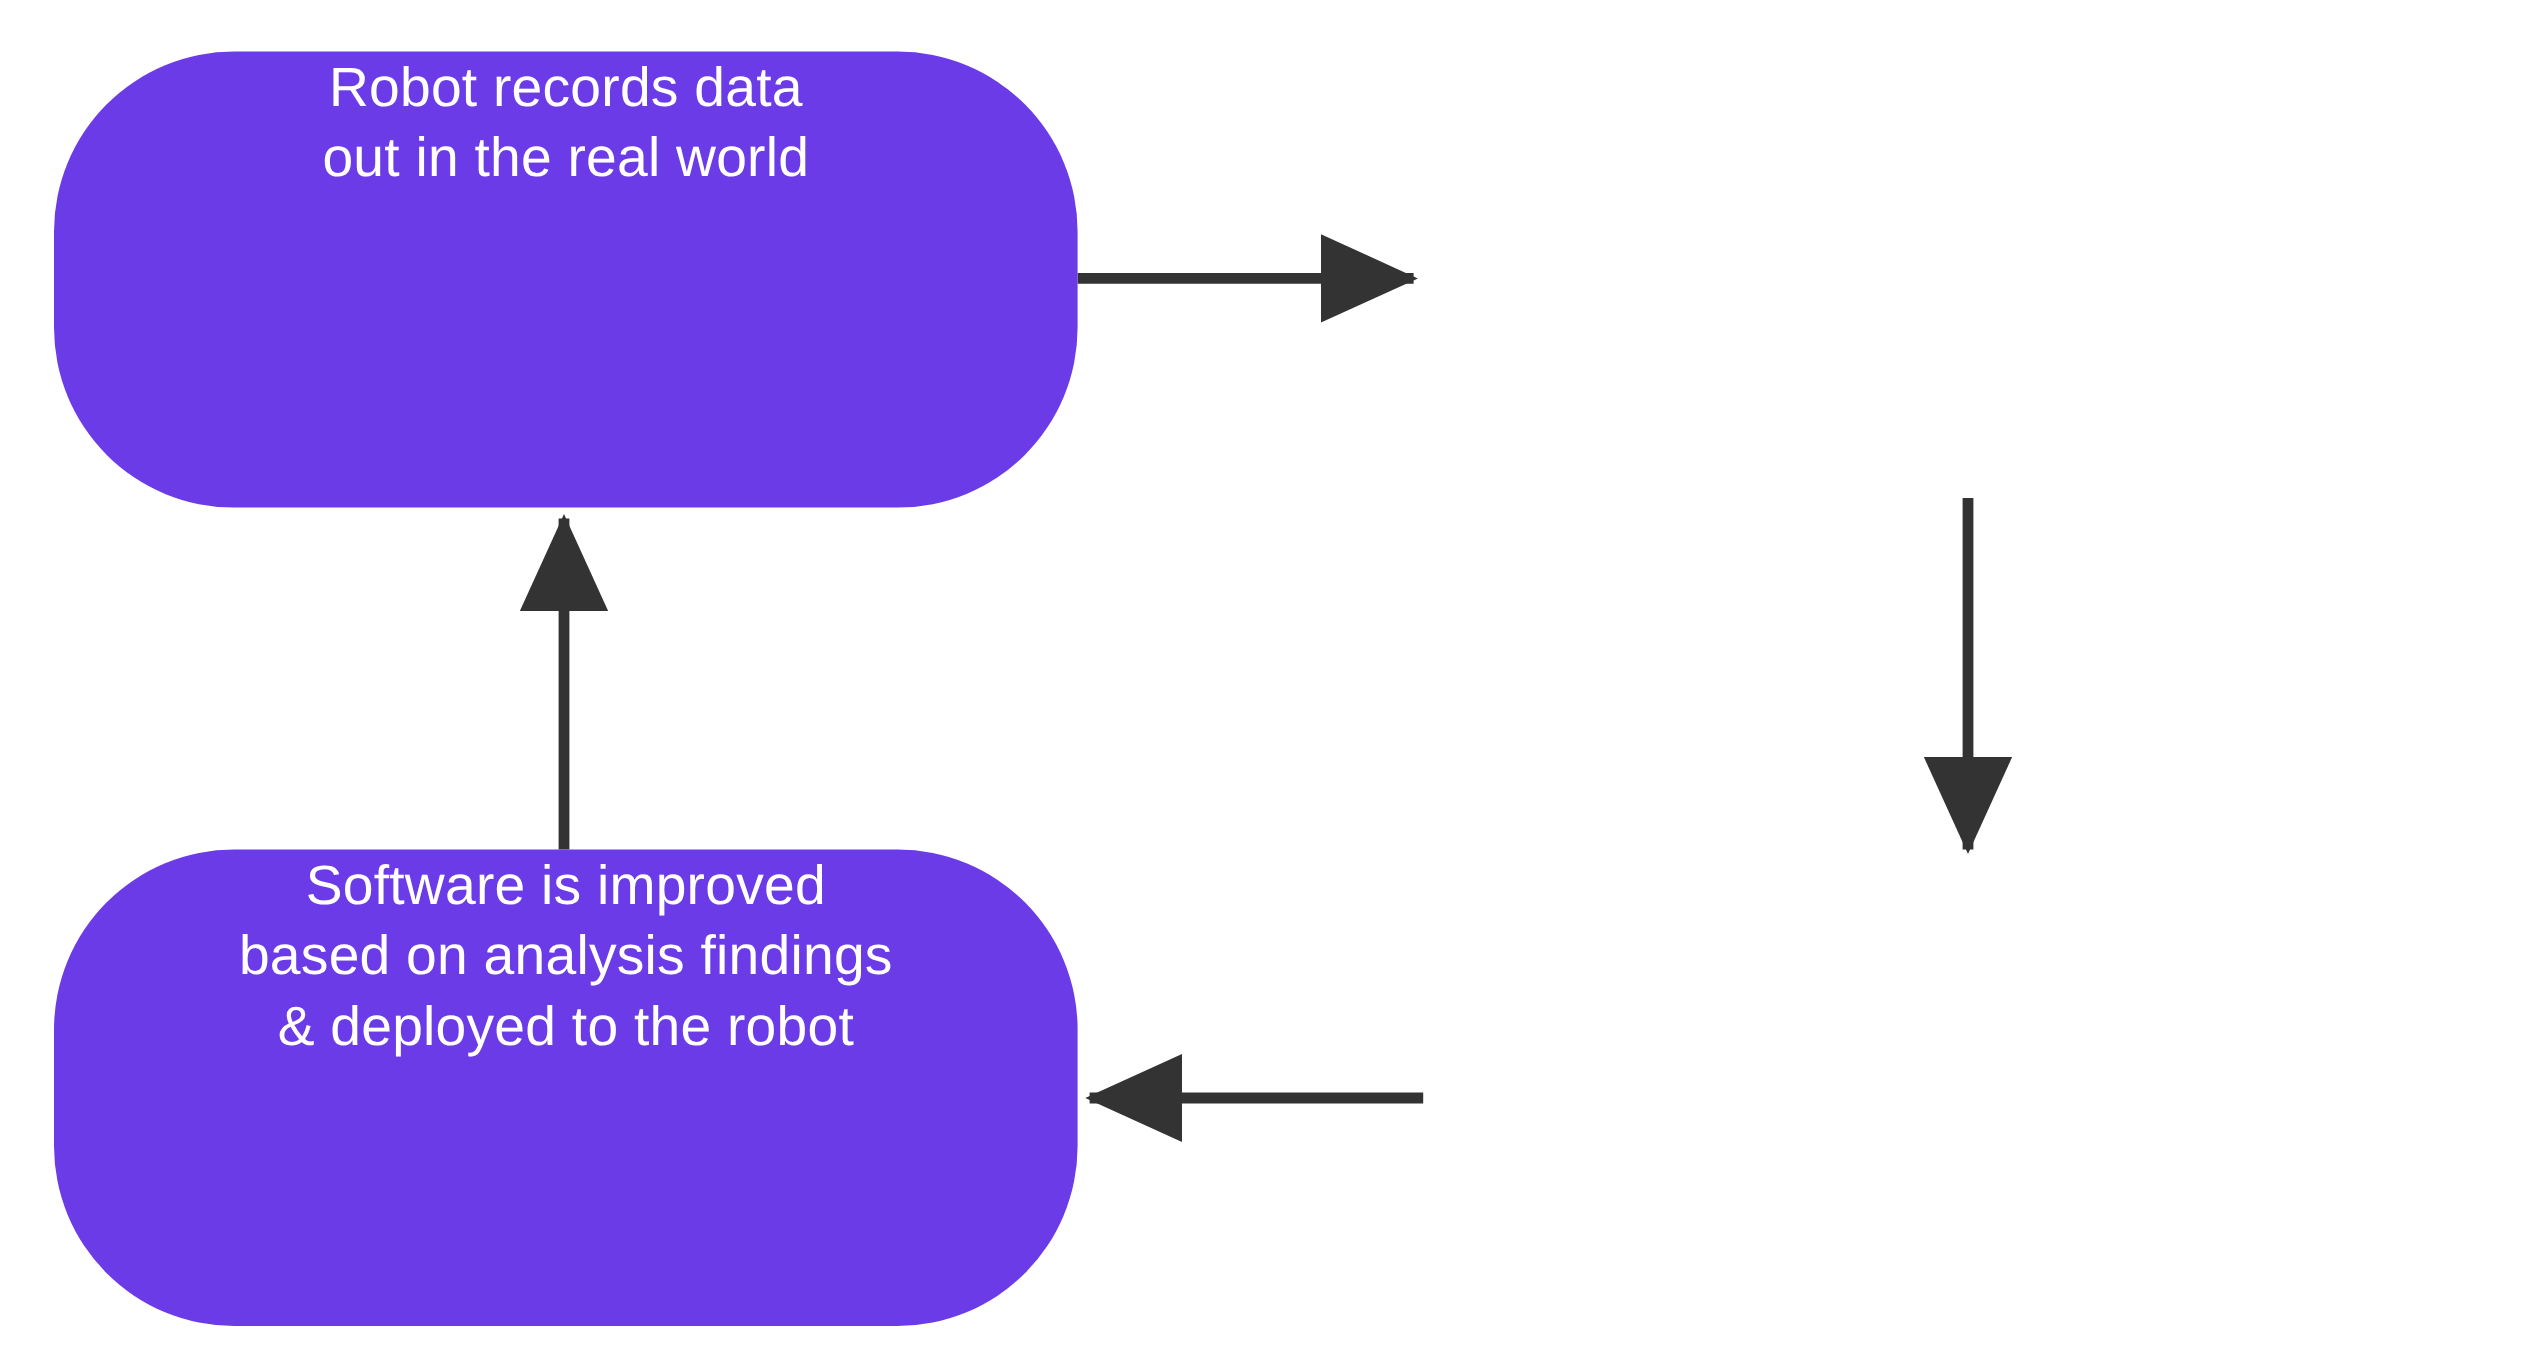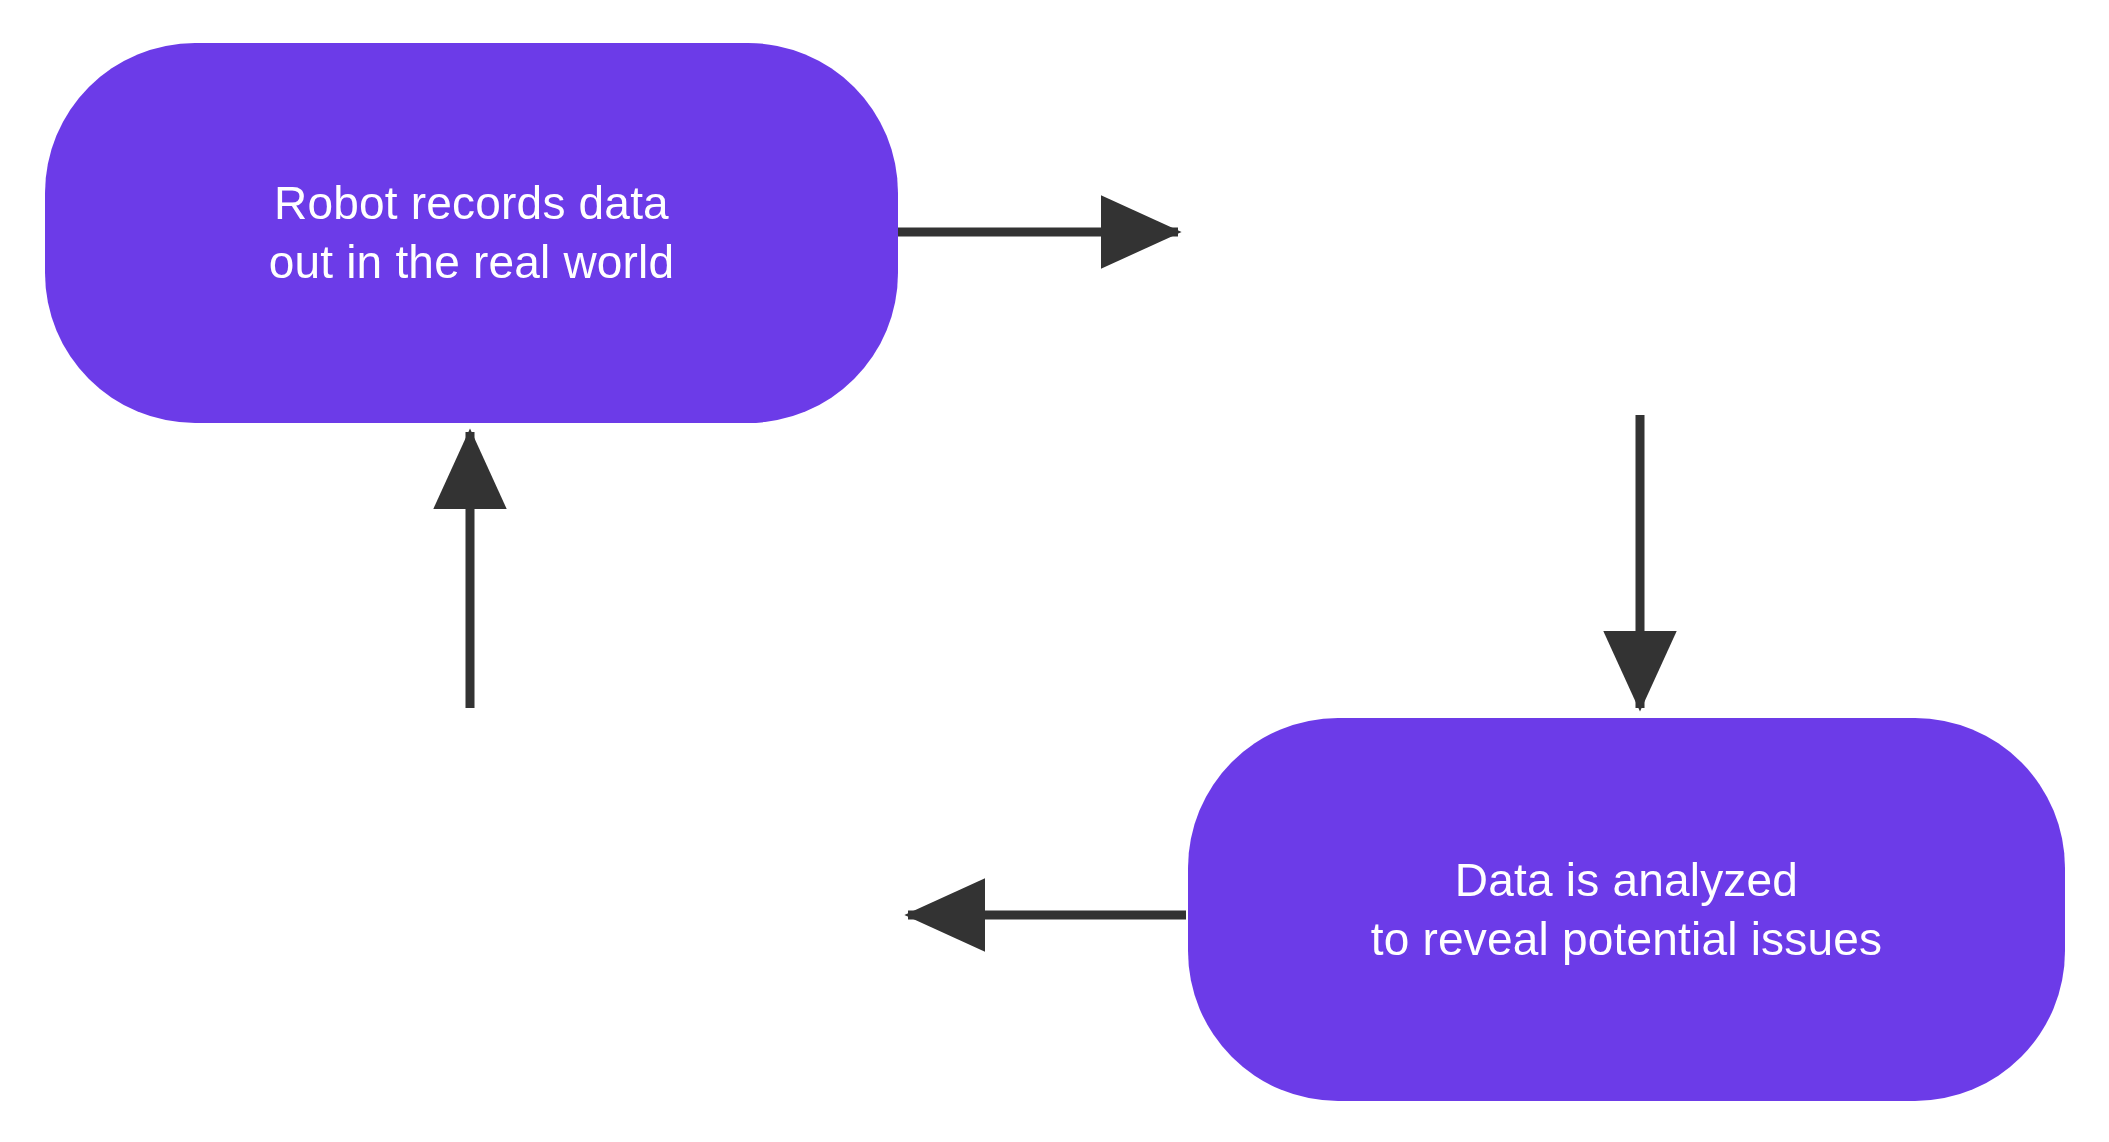--- a/index.html
+++ b/index.html
@@ -25,21 +25,21 @@
     width: 2109px;
     height: 1142px;
     pointer-events: none;
   }
   .node {
     position: absolute;
     box-sizing: border-box;
     background: #6C3BE8;
     border-radius: 150px;
     display: flex;
-    align-items: center;
+    align-items: flex-start;
     justify-content: center;
     text-align: center;
     color: #ffffff;
     z-index: 2;
   }
   .node-label {
     font-size: 46px;
     line-height: 1.28;
     font-weight: 400;
     letter-spacing: 0.2px;
@@ -80,19 +80,20 @@
       <line x1="470" y1="708" x2="470" y2="432" stroke="#333333" stroke-width="9" marker-end="url(#arrowhead-right)"></line>
     </g>
   </svg>
 
   <div class="node" id="node-record">
     <span class="node-label">Robot records data
 out in the real world</span>
   </div>
 
 
-  <div class="node" id="node-analyze">
-    <span class="node-label">Data is analyzed
-to reveal potential issues</span>
+
+  <div class="node" id="node-software">
+    <span class="node-label">Software is improved
+based on analysis findings
+&amp; deployed to the robot</span>
   </div>
-
 
 </div>
 
 </body></html>

